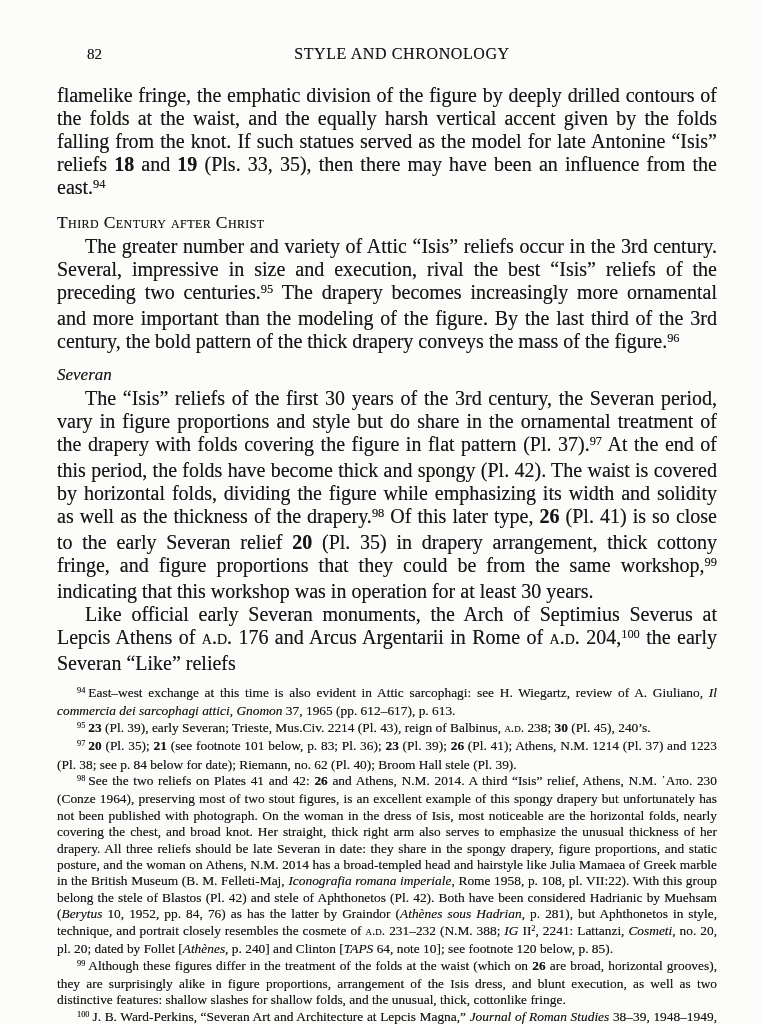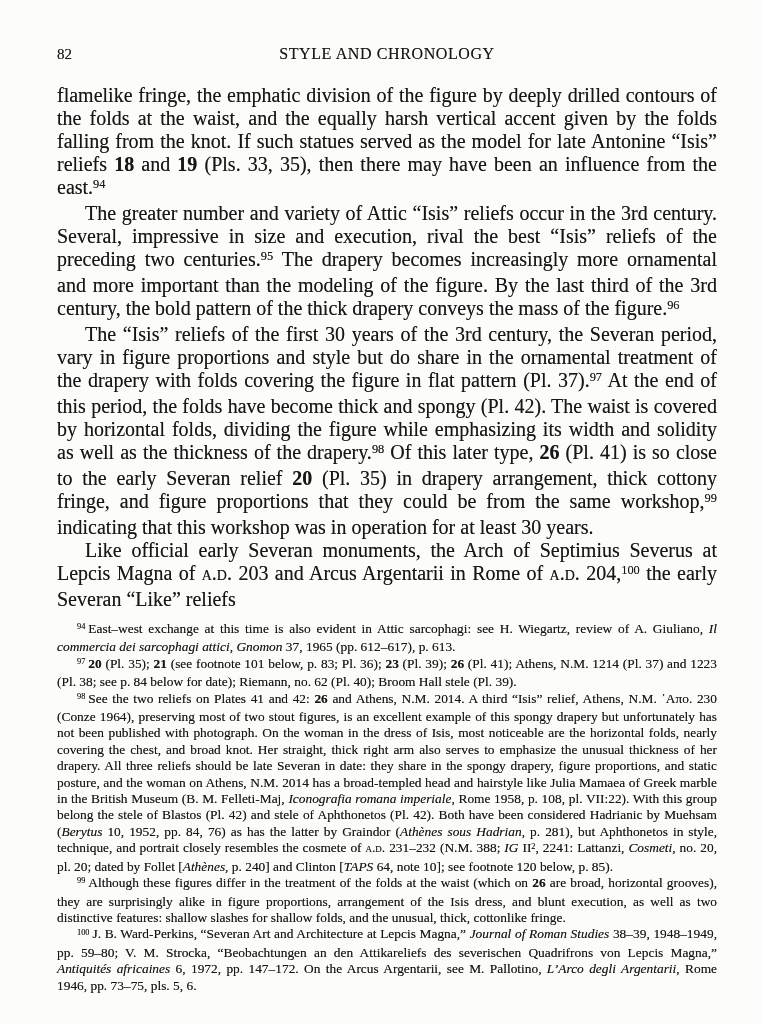--- a/index.html
+++ b/index.html
@@ -19,20 +19,21 @@
     position: absolute;
     left: 57px;
     top: 45px;
     width: 660px;
     text-shadow: 0 0 0.35px rgba(0,0,0,0.5);
   }
 
   .running-header {
     position: relative;
     height: 19px;
+    margin-left: 30px;
   }
   .page-number {
     position: absolute;
     left: 0;
     top: 1px;
     font-size: 15px;
   }
   .header-title {
     display: block;
     text-align: center;
@@ -89,27 +90,30 @@
 <div class="page">
   <div class="content">
 
     <div class="running-header">
       <span class="page-number">82</span>
       <span class="header-title">STYLE AND CHRONOLOGY</span>
     </div>
 
     <div>
         <p class="para first"><span>flamelike fringe, the emphatic division of the figure by deeply drilled contours of the folds at the waist, and the equally harsh vertical accent given by the folds falling from the knot. If such statues served as the model for late Antonine “Isis” reliefs </span><span class="seg-b">18</span><span> and </span><span class="seg-b">19</span><span> (Pls. 33, 35), then there may have been an influence from the east.</span><span class="seg-sup">94</span></p>
+        <h2 class="section-heading">Third Century after Christ</h2>
         <p class="para indent"><span>The greater number and variety of Attic “Isis” reliefs occur in the 3rd century. Several, impressive in size and execution, rival the best “Isis” reliefs of the preceding two centuries.</span><span class="seg-sup">95</span><span> The drapery becomes increasingly more ornamental and more important than the modeling of the figure. By the last third of the 3rd century, the bold pattern of the thick drapery conveys the mass of the figure.</span><span class="seg-sup">96</span></p>
+        <h3 class="subheading">Severan</h3>
         <p class="para indent"><span>The “Isis” reliefs of the first 30 years of the 3rd century, the Severan period, vary in figure proportions and style but do share in the ornamental treatment of the drapery with folds covering the figure in flat pattern (Pl. 37).</span><span class="seg-sup">97</span><span> At the end of this period, the folds have become thick and spongy (Pl. 42). The waist is covered by horizontal folds, dividing the figure while emphasizing its width and solidity as well as the thickness of the drapery.</span><span class="seg-sup">98</span><span> Of this later type, </span><span class="seg-b">26</span><span> (Pl. 41) is so close to the early Severan relief </span><span class="seg-b">20</span><span> (Pl. 35) in drapery arrangement, thick cottony fringe, and figure proportions that they could be from the same workshop,</span><span class="seg-sup">99</span><span> indicating that this workshop was in operation for at least 30 years.</span></p>
-        <p class="para indent"><span>Like official early Severan monuments, the Arch of Septimius Severus at Lepcis Magna of </span><span class="seg-sc">a.d.</span><span> 203 and Arcus Argentarii in Rome of </span><span class="seg-sc">a.d.</span><span> 204,</span><span class="seg-sup">100</span><span> the early Severan “Like” reliefs</span></p>
+        <p class="para indent"><span>Like official early Severan monuments, the Arch of Septimius Severus at Lepcis Athens of </span><span class="seg-sc">a.d.</span><span> 176 and Arcus Argentarii in Rome of </span><span class="seg-sc">a.d.</span><span> 204,</span><span class="seg-sup">100</span><span> the early Severan “Like” reliefs</span></p>
       </div>
 
     <div class="footnotes">
         <p class="footnote"><span class="seg-sup fn-num">94</span><span>East–west exchange at this time is also evident in Attic sarcophagi: see H. Wiegartz, review of A. Giuliano, </span><span class="seg-i">Il commercia dei sarcophagi attici</span><span>, </span><span class="seg-i">Gnomon</span><span> 37, 1965 (pp. 612–617), p. 613.</span></p>
+        <p class="footnote"><span class="seg-sup fn-num">95</span><span class="seg-b">23</span><span> (Pl. 39), early Severan; Trieste, Mus.Civ. 2214 (Pl. 43), reign of Balbinus, </span><span class="seg-sc">a.d.</span><span> 238; </span><span class="seg-b">30</span><span> (Pl. 45), 240’s.</span></p>
         <p class="footnote"><span class="seg-sup fn-num">97</span><span class="seg-b">20</span><span> (Pl. 35); </span><span class="seg-b">21</span><span> (see footnote 101 below, p. 83; Pl. 36); </span><span class="seg-b">23</span><span> (Pl. 39); </span><span class="seg-b">26</span><span> (Pl. 41); Athens, N.M. 1214 (Pl. 37) and 1223 (Pl. 38; see p. 84 below for date); Riemann, no. 62 (Pl. 40); Broom Hall stele (Pl. 39).</span></p>
         <p class="footnote"><span class="seg-sup fn-num">98</span><span>See the two reliefs on Plates 41 and 42: </span><span class="seg-b">26</span><span> and Athens, N.M. 2014. A third “Isis” relief, Athens, N.M. ᾿Απο. 230 (Conze 1964), preserving most of two stout figures, is an excellent example of this spongy drapery but unfortunately has not been published with photograph. On the woman in the dress of Isis, most noticeable are the horizontal folds, nearly covering the chest, and broad knot. Her straight, thick right arm also serves to emphasize the unusual thickness of her drapery. All three reliefs should be late Severan in date: they share in the spongy drapery, figure proportions, and static posture, and the woman on Athens, N.M. 2014 has a broad-templed head and hairstyle like Julia Mamaea of Greek marble in the British Museum (B. M. Felleti-Maj, </span><span class="seg-i">Iconografia romana imperiale</span><span>, Rome 1958, p. 108, pl. VII:22). With this group belong the stele of Blastos (Pl. 42) and stele of Aphthonetos (Pl. 42). Both have been considered Hadrianic by Muehsam (</span><span class="seg-i">Berytus</span><span> 10, 1952, pp. 84, 76) as has the latter by Graindor (</span><span class="seg-i">Athènes sous Hadrian</span><span>, p. 281), but Aphthonetos in style, technique, and portrait closely resembles the cosmete of </span><span class="seg-sc">a.d.</span><span> 231–232 (N.M. 388; </span><span class="seg-i">IG</span><span> II</span><span class="seg-sup">2</span><span>, 2241: Lattanzi, </span><span class="seg-i">Cosmeti</span><span>, no. 20, pl. 20; dated by Follet [</span><span class="seg-i">Athènes</span><span>, p. 240] and Clinton [</span><span class="seg-i">TAPS</span><span> 64, note 10]; see footnote 120 below, p. 85).</span></p>
         <p class="footnote"><span class="seg-sup fn-num">99</span><span>Although these figures differ in the treatment of the folds at the waist (which on </span><span class="seg-b">26</span><span> are broad, horizontal grooves), they are surprisingly alike in figure proportions, arrangement of the Isis dress, and blunt execution, as well as two distinctive features: shallow slashes for shallow folds, and the unusual, thick, cottonlike fringe.</span></p>
         <p class="footnote"><span class="seg-sup fn-num">100</span><span>J. B. Ward-Perkins, “Severan Art and Architecture at Lepcis Magna,” </span><span class="seg-i">Journal of Roman Studies</span><span> 38–39, 1948–1949, pp. 59–80; V. M. Strocka, “Beobachtungen an den Attikareliefs des severischen Quadrifrons von Lepcis Magna,” </span><span class="seg-i">Antiquités africaines</span><span> 6, 1972, pp. 147–172. On the Arcus Argentarii, see M. Pallotino, </span><span class="seg-i">L’Arco degli Argentarii</span><span>, Rome 1946, pp. 73–75, pls. 5, 6.</span></p>
       </div>
 
   </div>
 </div>
 
 </body></html>

